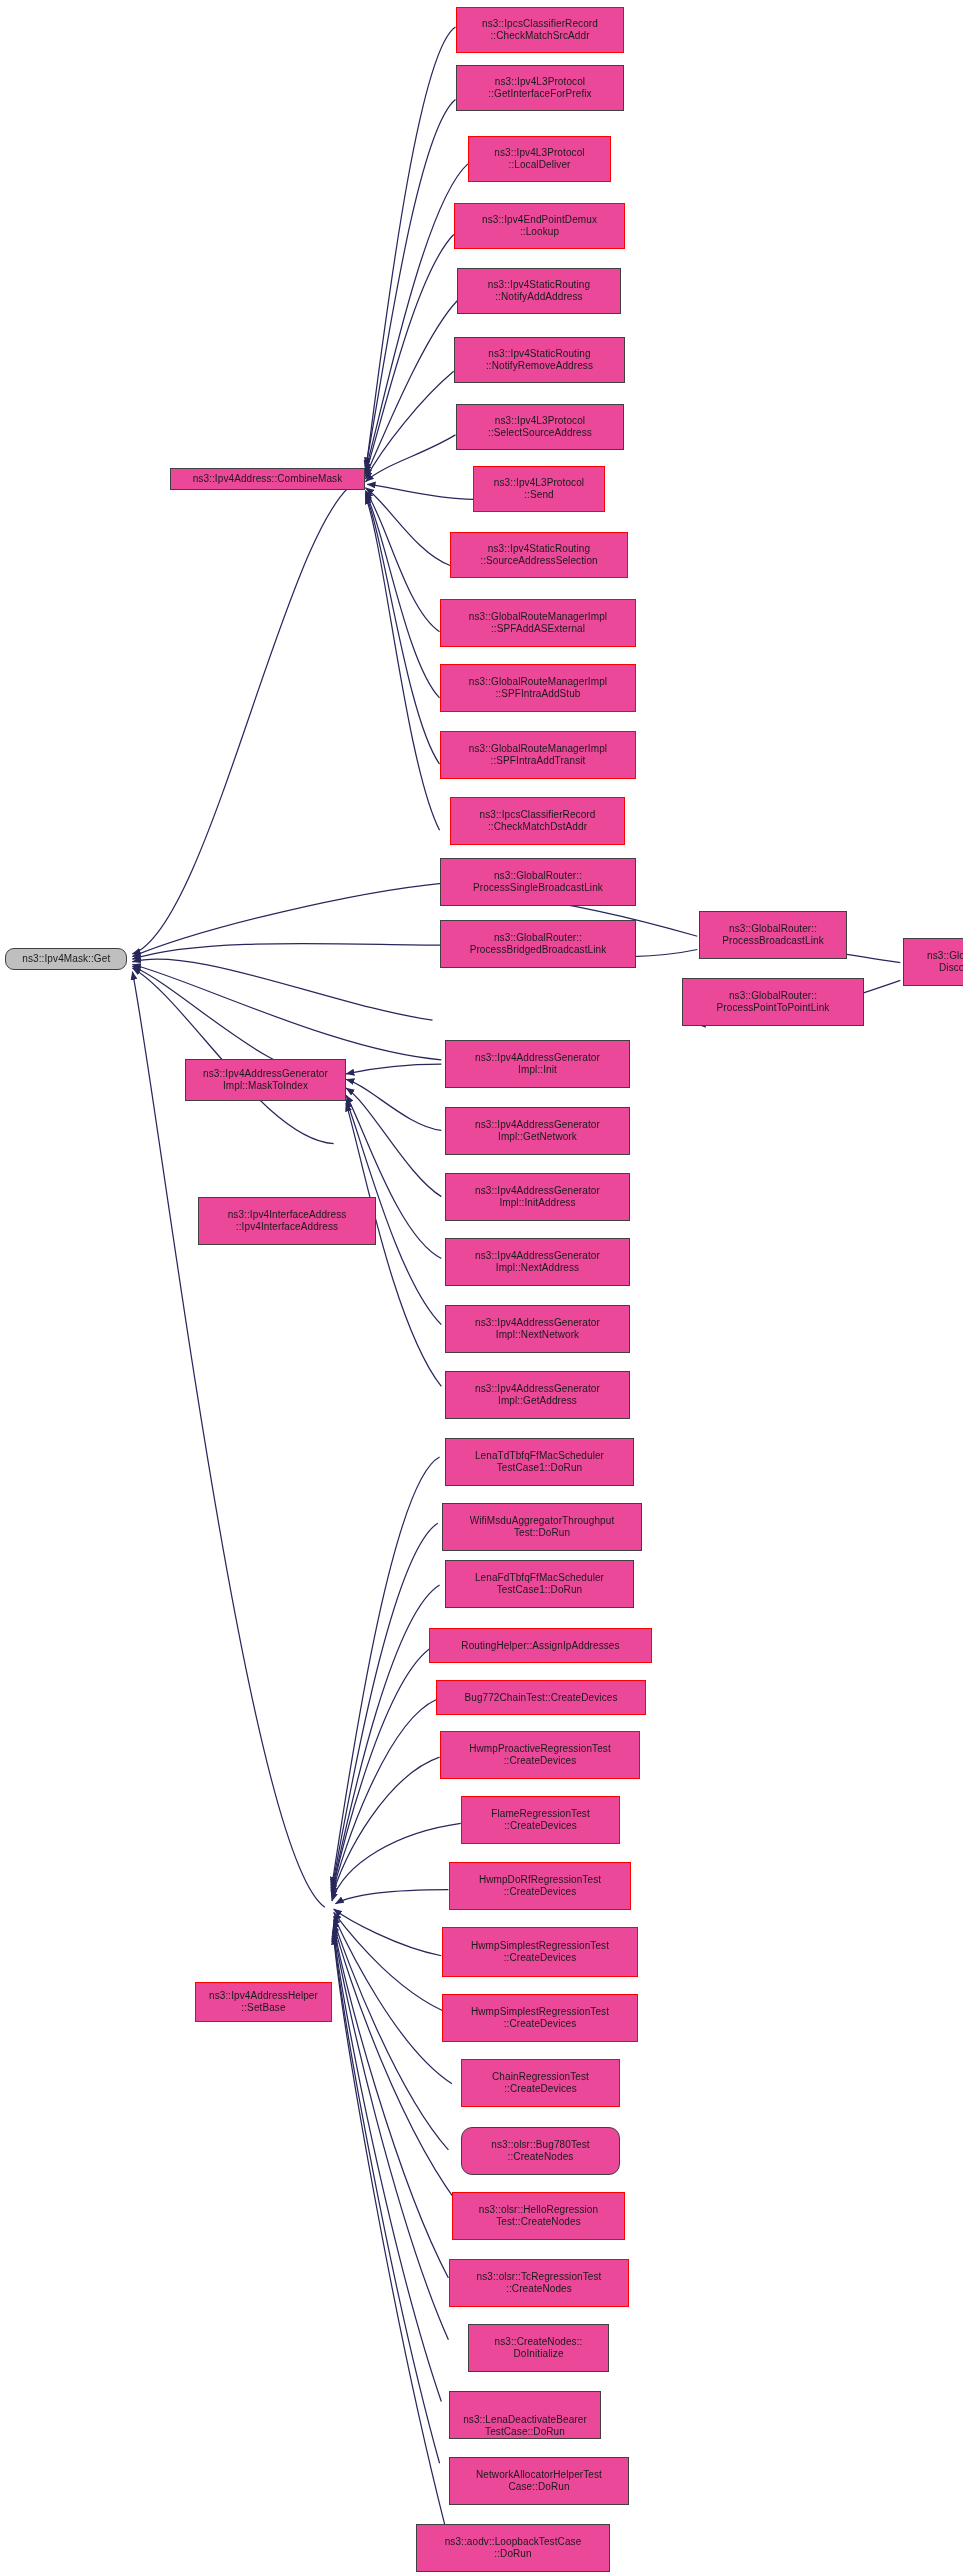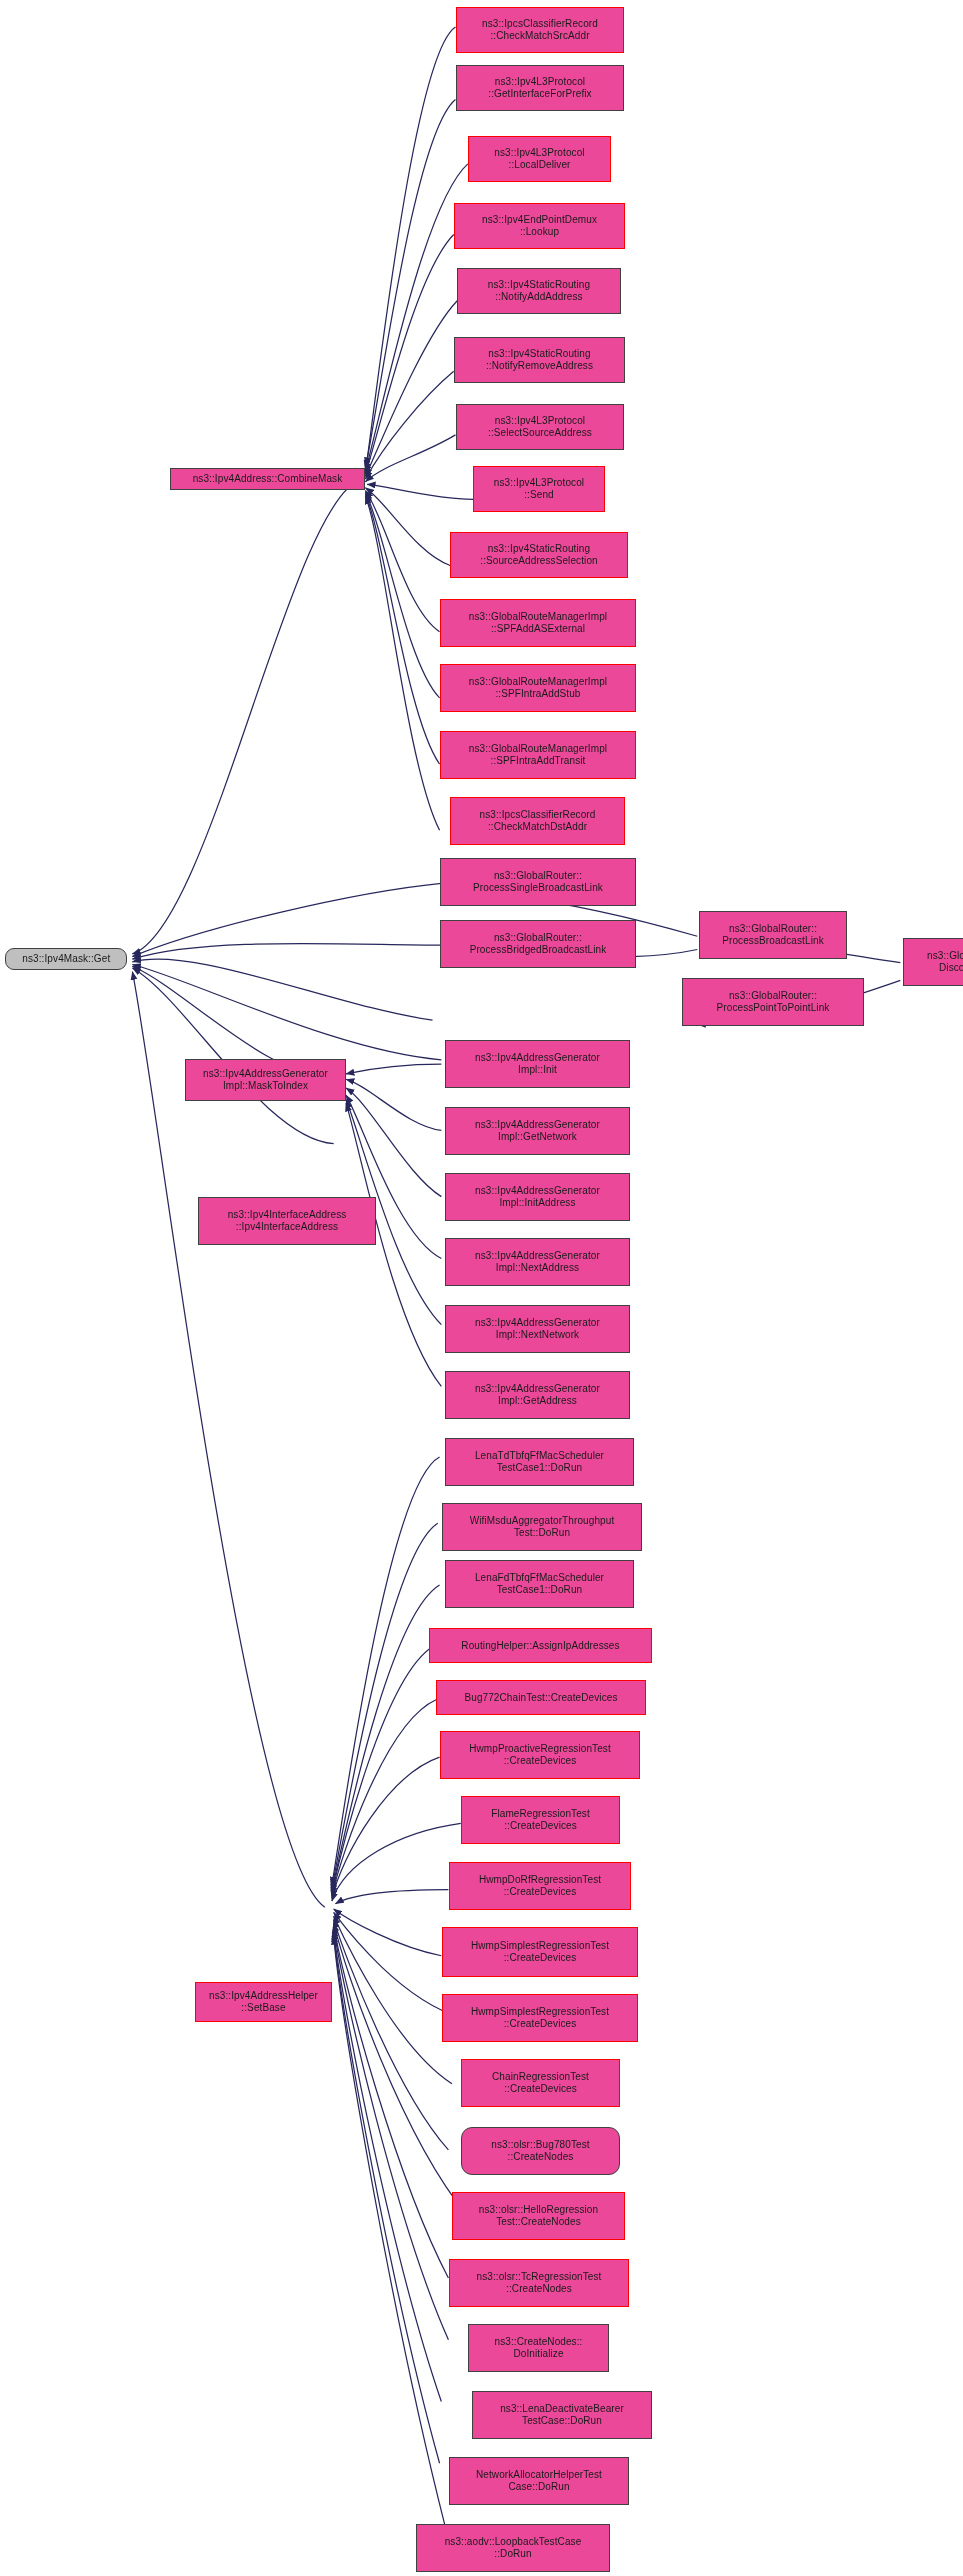--- a/index.html
+++ b/index.html
@@ -173,21 +173,21 @@
       <div class="node red" style="left: 461px; top: 2059px; width: 159px; height: 48px;"><span>ChainRegressionTest
 ::CreateDevices</span></div>
       <div class="node" style="left: 461px; top: 2127px; width: 159px; height: 48px; border-radius: 11px;"><span>ns3::olsr::Bug780Test
 ::CreateNodes</span></div>
       <div class="node red" style="left: 452px; top: 2192px; width: 173px; height: 48px;"><span>ns3::olsr::HelloRegression
 Test::CreateNodes</span></div>
       <div class="node red" style="left: 449px; top: 2259px; width: 180px; height: 48px;"><span>ns3::olsr::TcRegressionTest
 ::CreateNodes</span></div>
       <div class="node" style="left: 468px; top: 2324px; width: 141px; height: 48px;"><span>ns3::CreateNodes::
 DoInitialize</span></div>
-      <div class="node" style="left: 472px; top: 2391px; width: 180px; height: 48px;"><span>ns3::LenaDeactivateBearer
+      <div class="node" style="left: 449px; top: 2391px; width: 152px; height: 48px; align-items: flex-end;"><span>ns3::LenaDeactivateBearer
 TestCase::DoRun</span></div>
       <div class="node" style="left: 449px; top: 2457px; width: 180px; height: 48px;"><span>NetworkAllocatorHelperTest
 Case::DoRun</span></div>
       <div class="node" style="left: 416px; top: 2524px; width: 194px; height: 48px;"><span>ns3::aodv::LoopbackTestCase
 ::DoRun</span></div>
       <div class="node" style="left: 198px; top: 1197px; width: 178px; height: 48px;"><span>ns3::Ipv4InterfaceAddress
 ::Ipv4InterfaceAddress</span></div>
     </div>
 </div>
 

